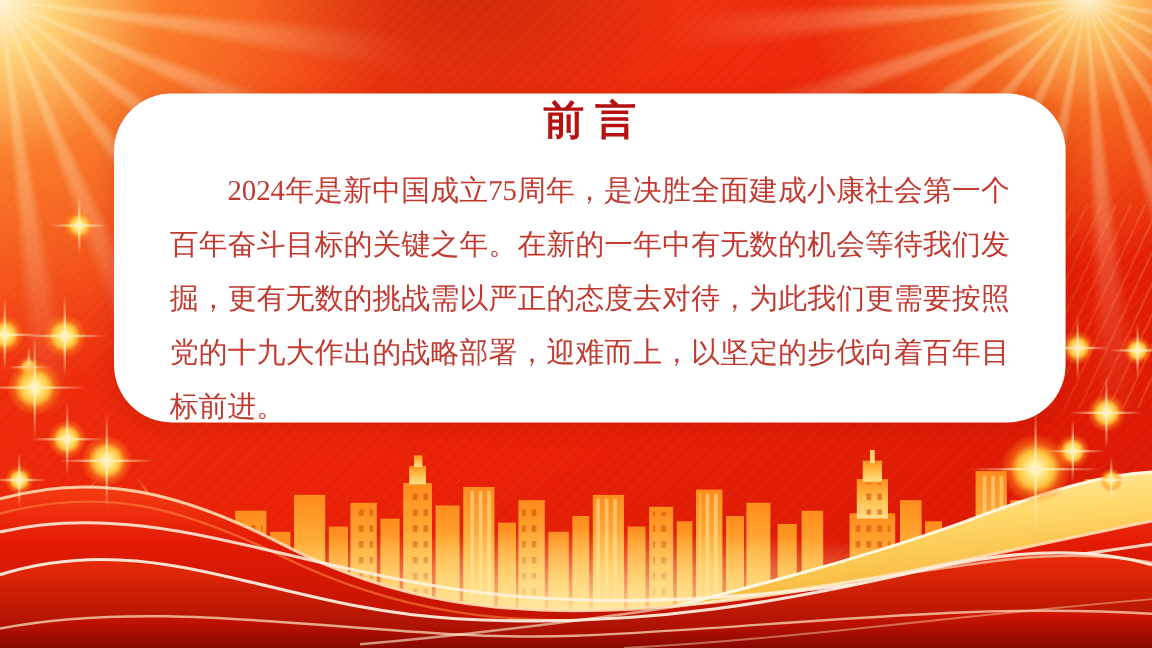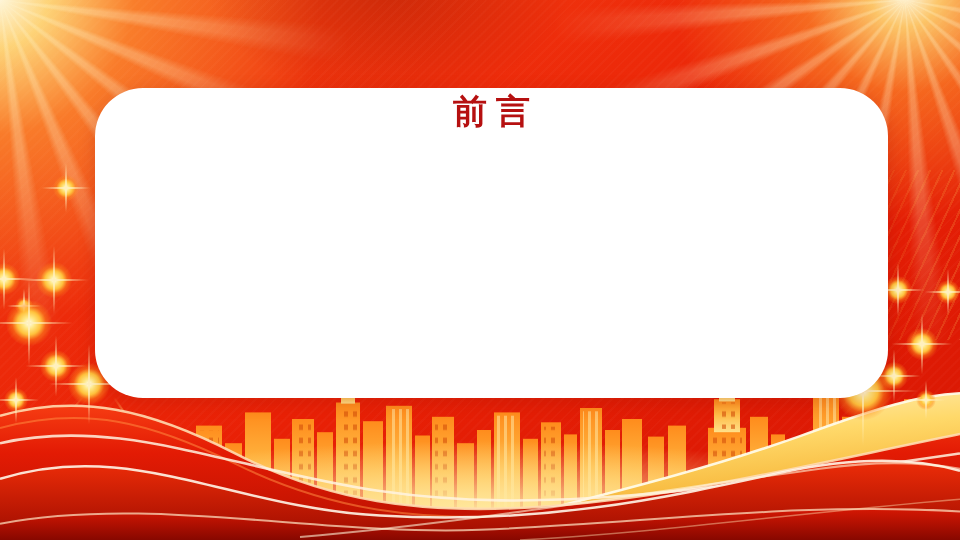--- a/index.html
+++ b/index.html
@@ -42,21 +42,21 @@
   .sparkle::before{ width:2px; height:190%; transform:translate(-50%,-50%); }
   .sparkle::after { width:2px; height:190%; transform:translate(-50%,-50%) rotate(90deg); }
   .sparkle.front{ z-index:5; }
   .spark-line{
     position:absolute; z-index:2; width:2px;
     background:linear-gradient(to bottom, rgba(255,215,110,0), rgba(255,215,110,.75), rgba(255,215,110,0));
   }
   .skyline, .waves{ position:absolute; left:0; bottom:0; width:960px; height:165px; display:block; }
   .skyline{ z-index:3; } .waves{ z-index:4; }
   .card{
-    position:absolute; left:95px; top:88px; width:793px; height:310px; z-index:10;
+    position:absolute; left:95px; top:78px; width:793px; height:274px; z-index:10;
     background:var(--c-card,#ffffff); border-radius:48px;
     box-shadow:0 4px 18px rgba(120,10,0,.18);
   }
   .card-title{
     margin-top:2px; text-align:center; text-indent:9px;
     font-size:34px; line-height:44px; font-weight:bold; letter-spacing:9px;
     color:var(--c-title,#b61010);
   }
   .card-body{
     width:700px; margin:14px auto 0; font-size:24px; line-height:45px;
@@ -204,15 +204,16 @@
     <path d="M0,480 C130,440 230,508 380,516 C540,525 660,500 780,474 C850,459 910,458 960,472" fill="none" stroke="#fff6e8" stroke-width="2.5" opacity="0.9"></path>
 
     <path d="M0,524 C150,496 320,536 480,530 C640,524 800,502 960,512 L960,540 L0,540 Z" fill="url(#redC)"></path>
     <path d="M0,524 C150,496 320,536 480,530 C640,524 800,502 960,512" fill="none" stroke="#ffe8c8" stroke-width="2" opacity="0.7"></path>
     <path d="M300,537 C470,523 640,494 820,470 C870,463 915,462 960,470" fill="none" stroke="#fff3d8" stroke-width="2" opacity="0.6"></path>
     <path d="M520,540 C660,533 790,514 960,500" fill="none" stroke="#ffddb0" stroke-width="1.5" opacity="0.45"></path>
   </svg>
 
   <div class="card">
     <div class="card-title">前言</div>
+    <div class="card-body">2024年是新中国成立75周年，是决胜全面建成小康社会第一个百年奋斗目标的关键之年。在新的一年中有无数的机会等待我们发掘，更有无数的挑战需以严正的态度去对待，为此我们更需要按照党的十九大作出的战略部署，迎难而上，以坚定的步伐向着百年目标前进。</div>
   </div>
 
 </div>
 
 </body></html>

